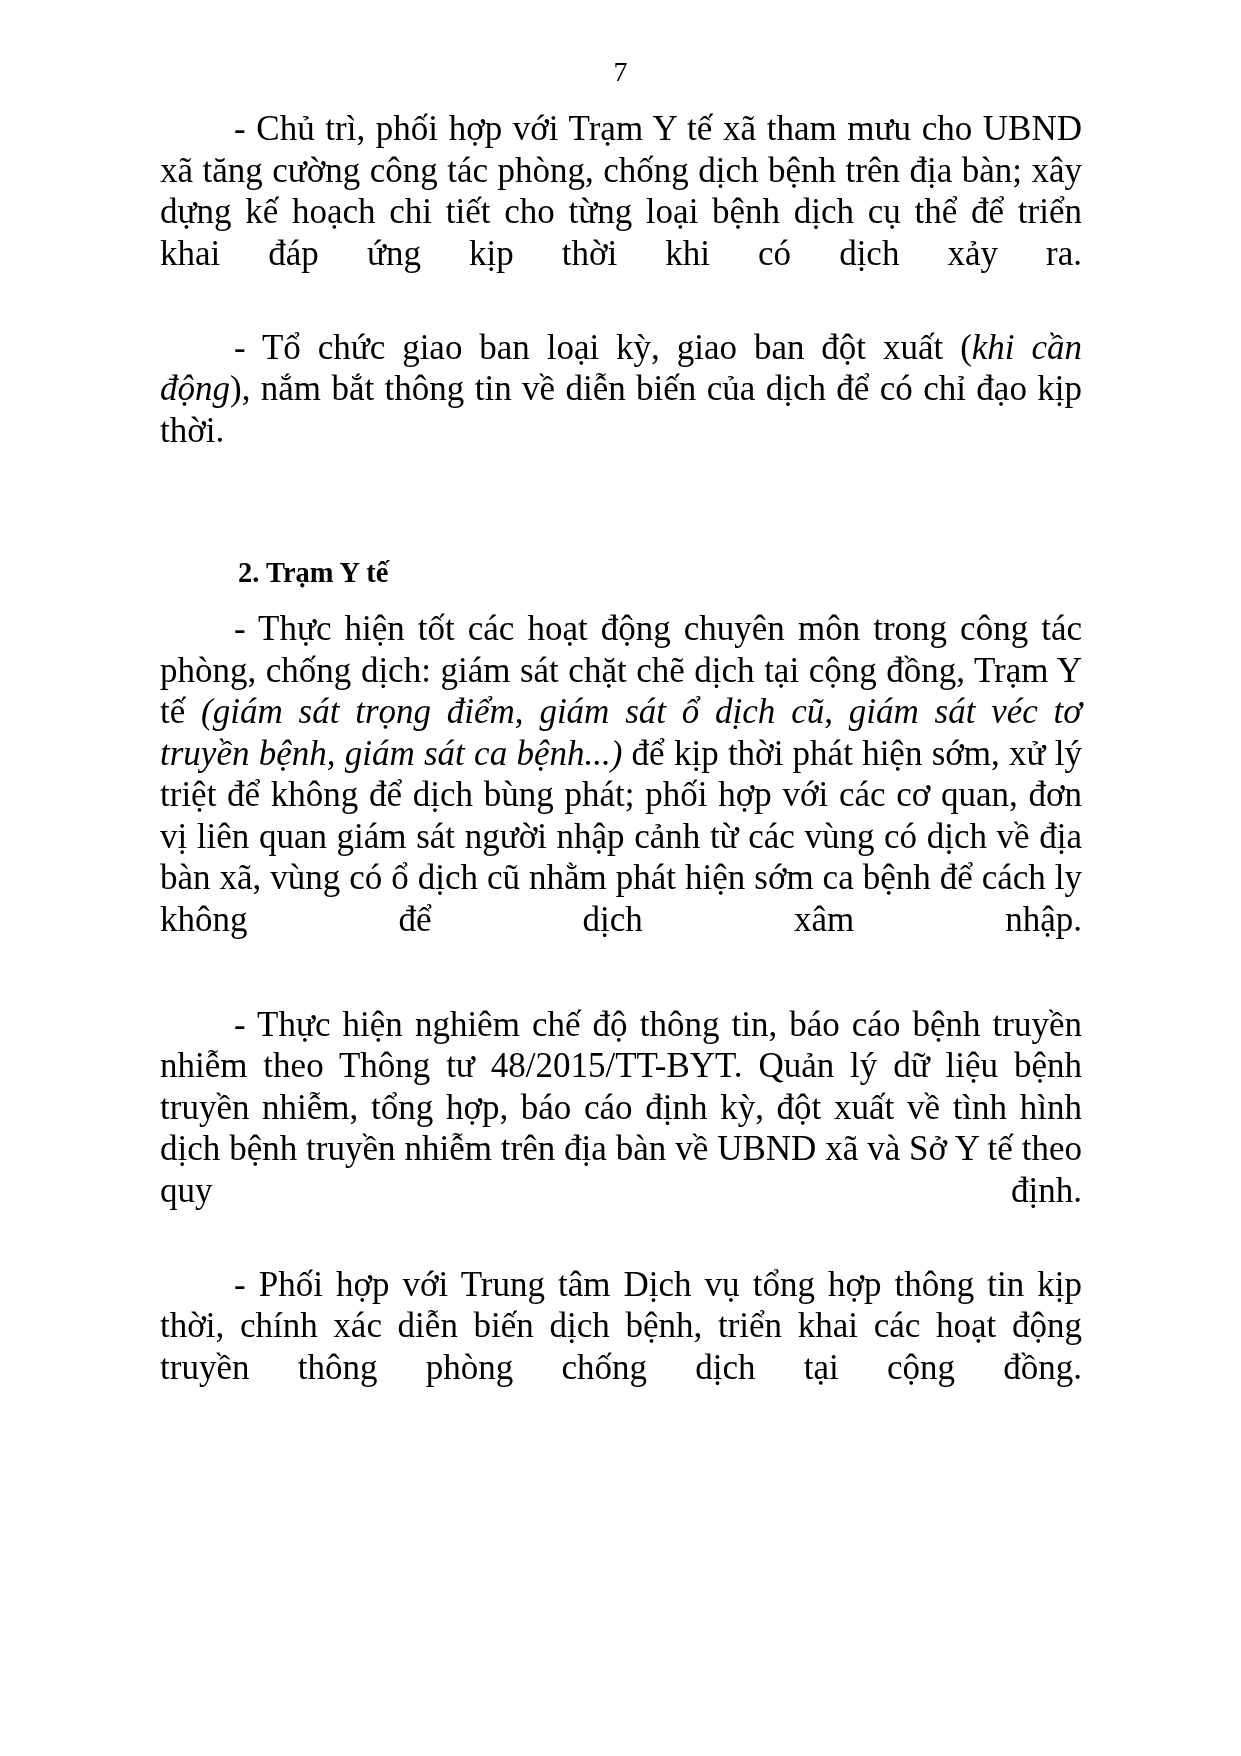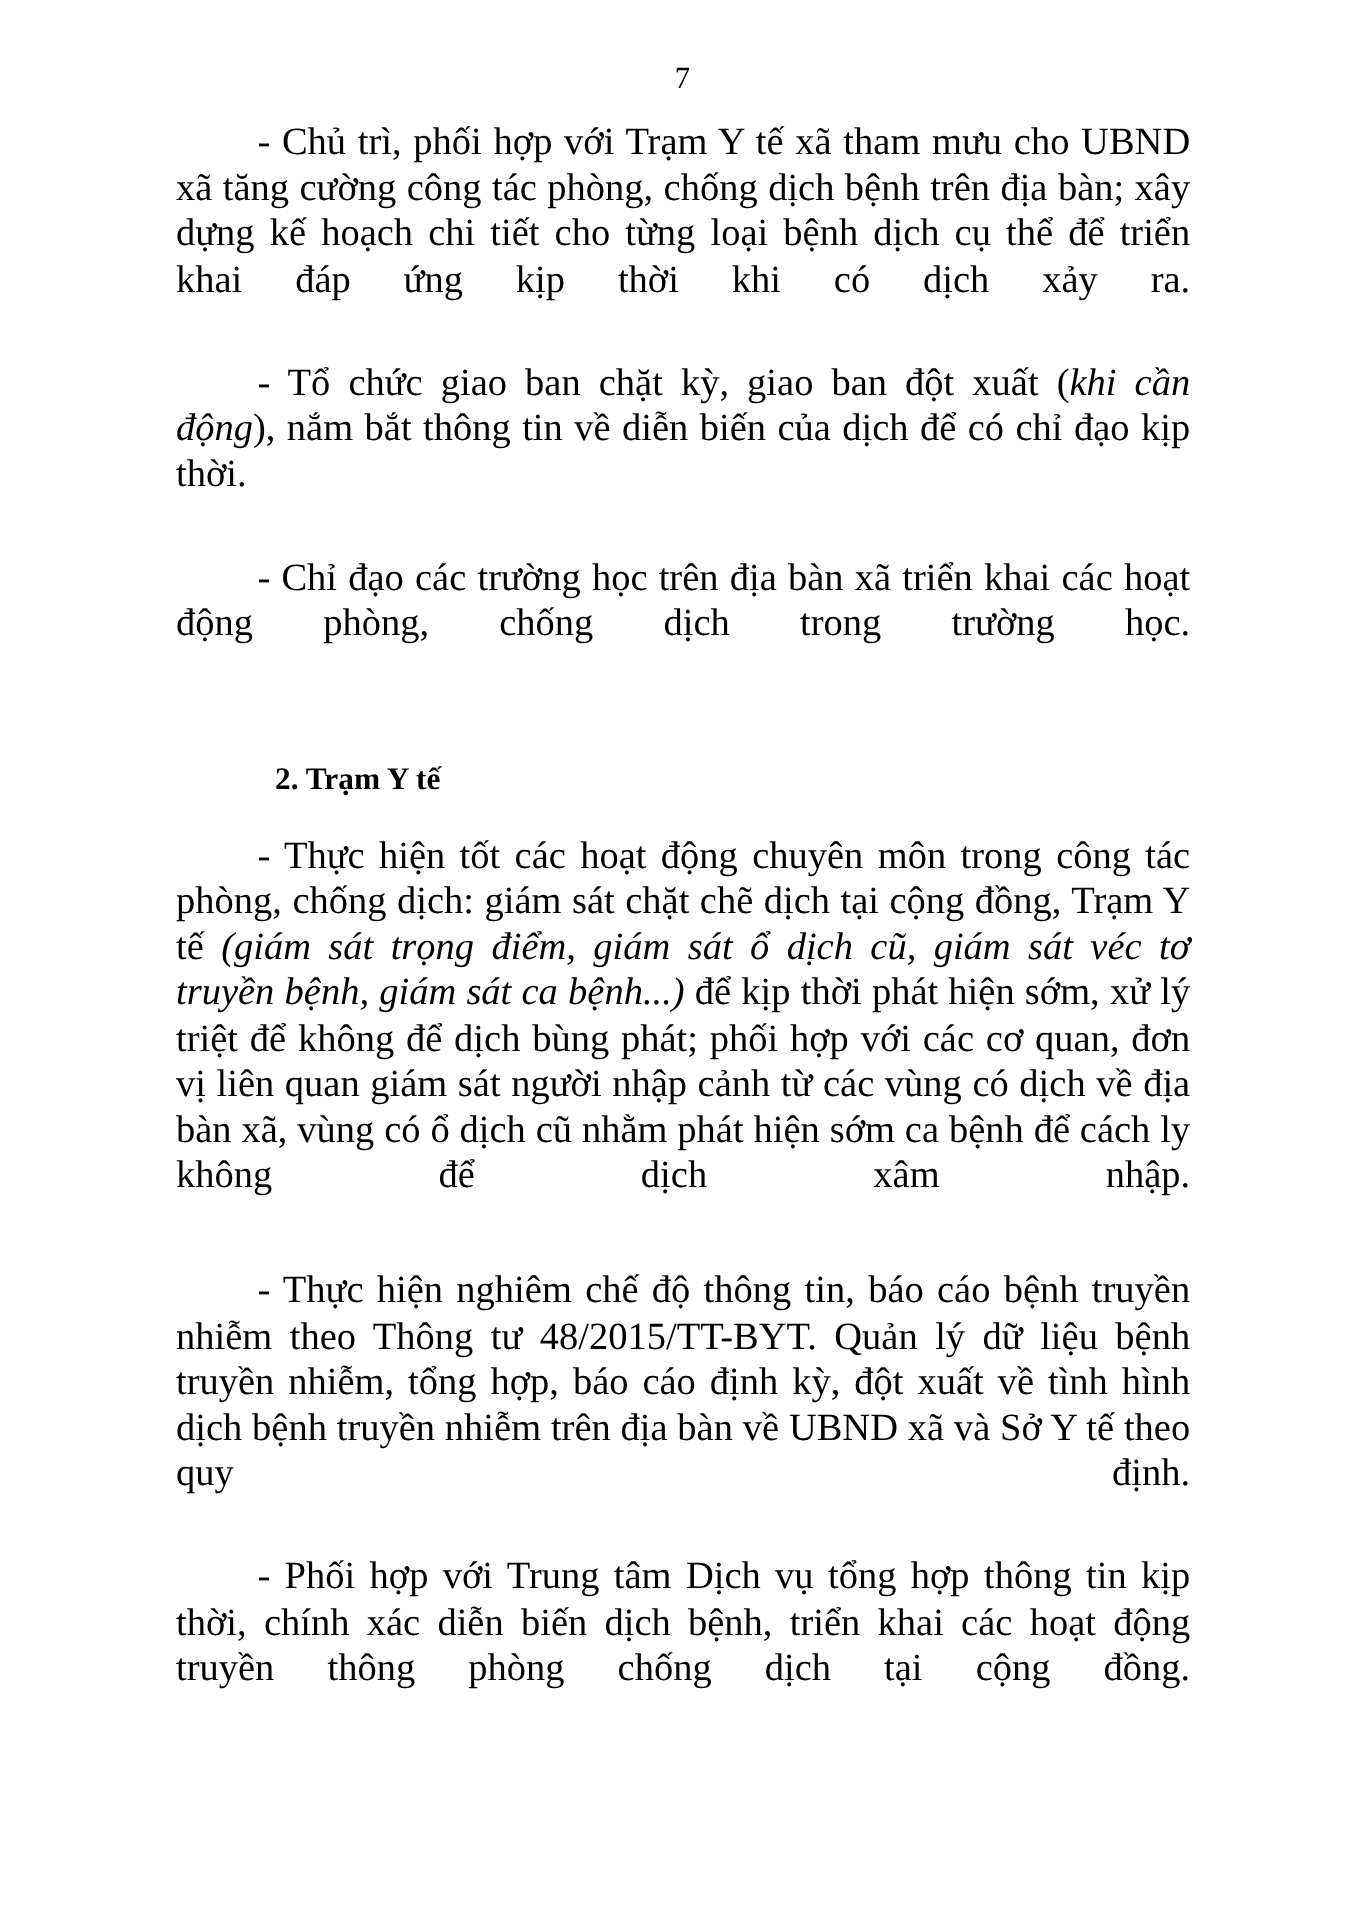--- a/index.html
+++ b/index.html
@@ -39,21 +39,21 @@
     margin: 0 0 0 0;
     padding: 0;
     font-size: 35px;
     line-height: 41.5px;
     text-align: justify;
     text-indent: 74px;
     text-justify: inter-word;
     hyphens: none;
   }
   p.heading-para {
-    margin: 16px;
+    margin: 4px;
     padding: 0;
     font-size: 28.5px;
     line-height: 41.5px;
     font-weight: bold;
     text-indent: 74px;
     text-align: left;
   }
   .gap-md { height: 11px; }
   em.ital {
     font-style: italic;
@@ -70,24 +70,23 @@
 
 <div class="page">
 
   <div class="page-number">7</div>
 
   <div class="content">
 
     <p class="body-para">- Chủ trì, phối hợp với Trạm Y tế xã tham mưu cho UBND xã tăng cường công tác phòng, chống dịch bệnh trên địa bàn; xây dựng kế hoạch chi tiết cho từng loại bệnh dịch cụ thể để triển khai đáp ứng kịp thời khi có dịch xảy ra.</p>
     <div class="gap-md"></div>
 
-    <p class="body-para"><span>- Tổ chức giao ban chặt kỳ, giao ban đột xuất (</span><em class="ital">khi cần động</em><span>), nắm bắt thông tin về diễn biến của dịch để có chỉ đạo kịp thời.</span></p>
+    <p class="body-para"><span>- Tổ chức giao ban loại kỳ, giao ban đột xuất (</span><em class="ital">khi cần động</em><span>), nắm bắt thông tin về diễn biến của dịch để có chỉ đạo kịp thời.</span></p>
     <div class="gap-md"></div>
 
-    <p class="body-para">- Chỉ đạo các trường học trên địa bàn xã triển khai các hoạt động phòng, chống dịch trong trường học.</p>
     <div class="gap-md"></div>
 
     <div class="gap-md"></div>
 
     <div class="gap-md"></div>
 
     <div class="gap-md"></div>
 
     <p class="heading-para">2. Trạm Y tế</p>
     <div class="gap-md"></div>

